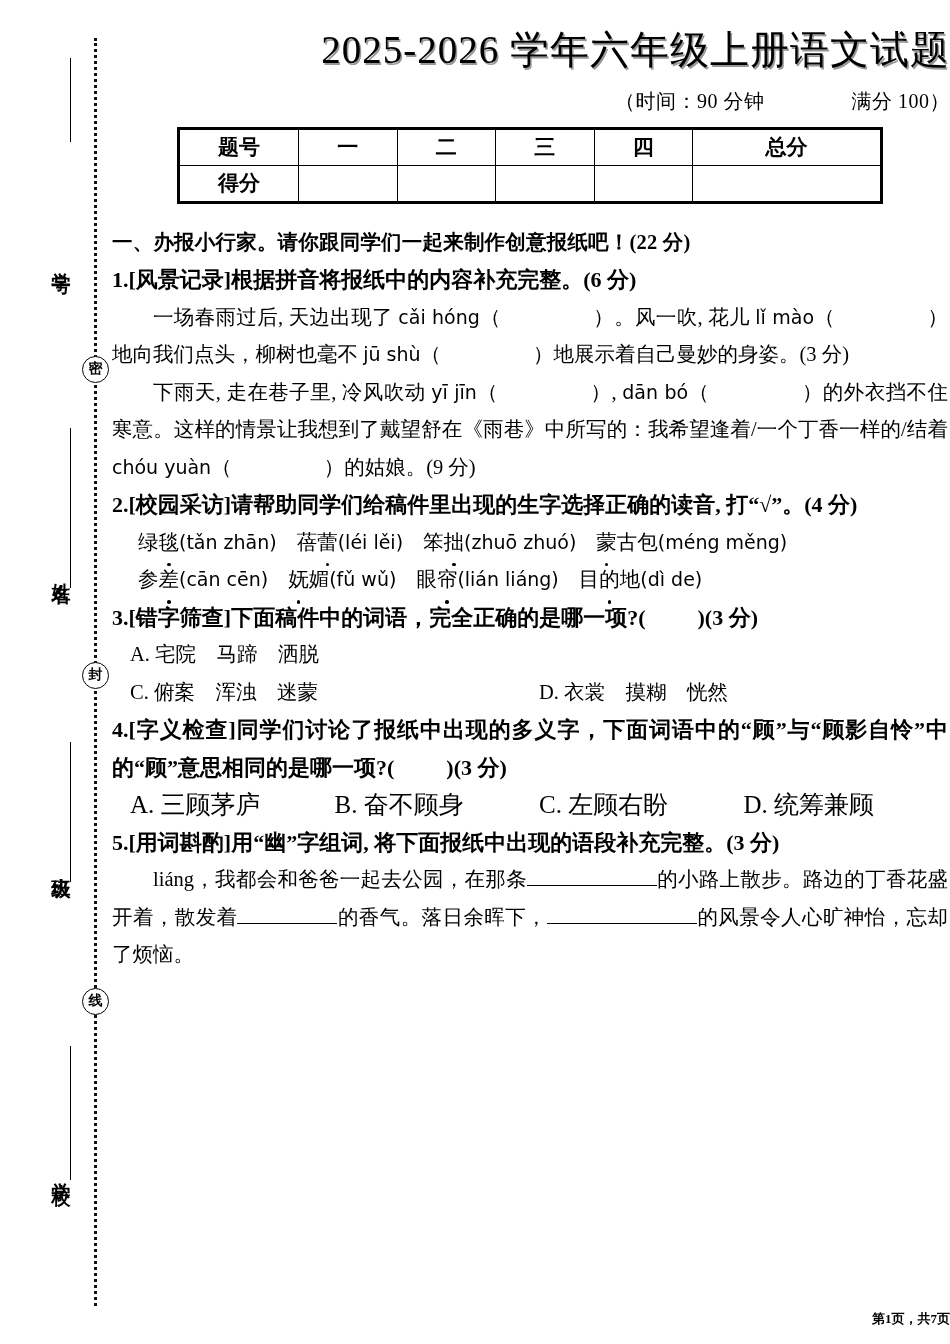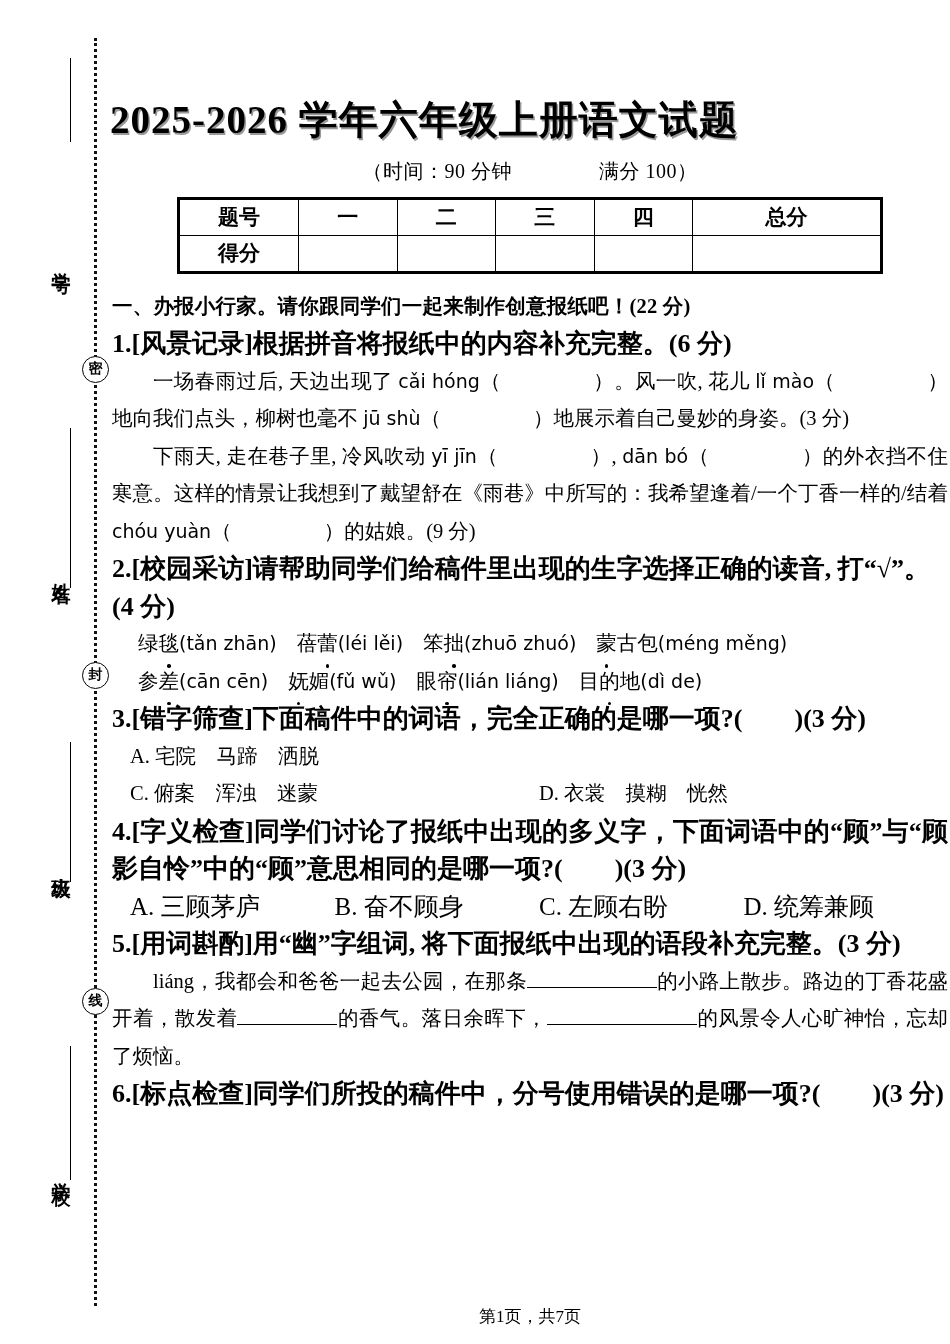--- a/index.html
+++ b/index.html
@@ -69,40 +69,40 @@
   #sheet {
     position: absolute;
     left: 110px;
     top: 0;
     width: 840px;
     height: 1344px;
   }
 
   #paper-title {
     margin: 0;
-    padding-top: 96px;
-    text-align: left;
+    padding-top: 26px;
+    text-align: right;
     font-family: "Liberation Serif", "DejaVu Serif", serif;
     font-size: 39px;
-    font-weight: bold;
+    font-weight: normal;
     letter-spacing: 1px;
     line-height: 1.22;
     text-shadow: 1.5px 1.5px 0 #999;
   }
   #paper-subtitle {
     margin: 4px 0 0 0;
     text-align: center;
     font-size: 33px;
     font-weight: bold;
     letter-spacing: 1px;
     text-shadow: 1.5px 1.5px 0 #999;
   }
   #exam-meta {
     margin: 14px 0 0 0;
-    text-align: center;
+    text-align: right;
     font-size: 20px;
     letter-spacing: 0.5px;
   }
   #exam-meta .gap { display: inline-block; width: 76px; }
 
   
   #score-table {
     margin: 12px auto 0 auto;
     border-collapse: collapse;
     width: 706px;
@@ -114,33 +114,33 @@
     text-align: center;
     font-size: 21px;
     font-weight: bold;
     font-family: "Liberation Serif", "DejaVu Serif", serif;
     margin-top: 27px;
   }
   #score-table td.label { width: 116px; }
 
   
   #content {
-    margin-top: 14px;
+    margin-top: 20px;
     padding: 0 2px 0 2px;
     font-size: 20.5px;
     line-height: 37.5px;
   }
   .sec-head {
     font-weight: bold;
     font-size: 20.5px;
     letter-spacing: 0.2px;
   }
   .q-head {
     font-weight: bold;
-    font-size: 26px;
+    font-size: 22px;
   }
   .para {
     text-indent: 2em;
     text-align: justify;
   }
   .flow { text-align: justify; }
   .py {
     font-family: "DejaVu Sans", "Liberation Sans", sans-serif;
     font-size: 19px;
     text-align: right;
@@ -183,23 +183,23 @@
     height: 3.5px;
     margin-left: -1.75px;
     border-radius: 50%;
     background: #000;
   }
   #page-footer {
     position: absolute;
     left: 0;
     bottom: 16px;
     width: 840px;
-    text-align: center;
-    font-size: 17px;
-    font-weight: normal;
+    text-align: right;
+    font-size: 13px;
+    font-weight: bold;
     font-family: "Liberation Serif", "DejaVu Serif", serif;
   }
 </style>
 </head>
 <body>
 
 <div id="seal-margin">
   <div class="seal-dotline"></div>
 
   <div class="seal-rule" style="top:58px;height:84px;"></div>
@@ -288,20 +288,17 @@
       <span class="opt">B. 奋不顾身</span>
       <span class="opt">C. 左顾右盼</span>
       <span class="opt">D. 统筹兼顾</span>
     </div>
 
     <div class="q-head">5.[用词斟酌]用“幽”字组词, 将下面报纸中出现的语段补充完整。(3 分)</div>
     <div class="para">
       <span>liáng，我都会和爸爸一起去公园，在那条</span><span class="ul-blank" style="width:130px;"></span><span>的小路上散步。路边的丁香花盛开着，散发着</span><span class="ul-blank" style="width:100px;"></span><span>的香气。落日余晖下，</span><span class="ul-blank" style="width:150px;"></span><span>的风景令人心旷神怡，忘却了烦恼。</span>
     </div>
 
-    <div class="q-head">
-      <span>6.[标点检查]同学们所投的稿件中，分号使用错误的是哪一项?(</span><span class="brk-sm"></span><span>)(3 分)</span>
-    </div>
 
   </div>
 
   <div id="page-footer">第1页，共7页</div>
 </div>
 
 </body></html>

